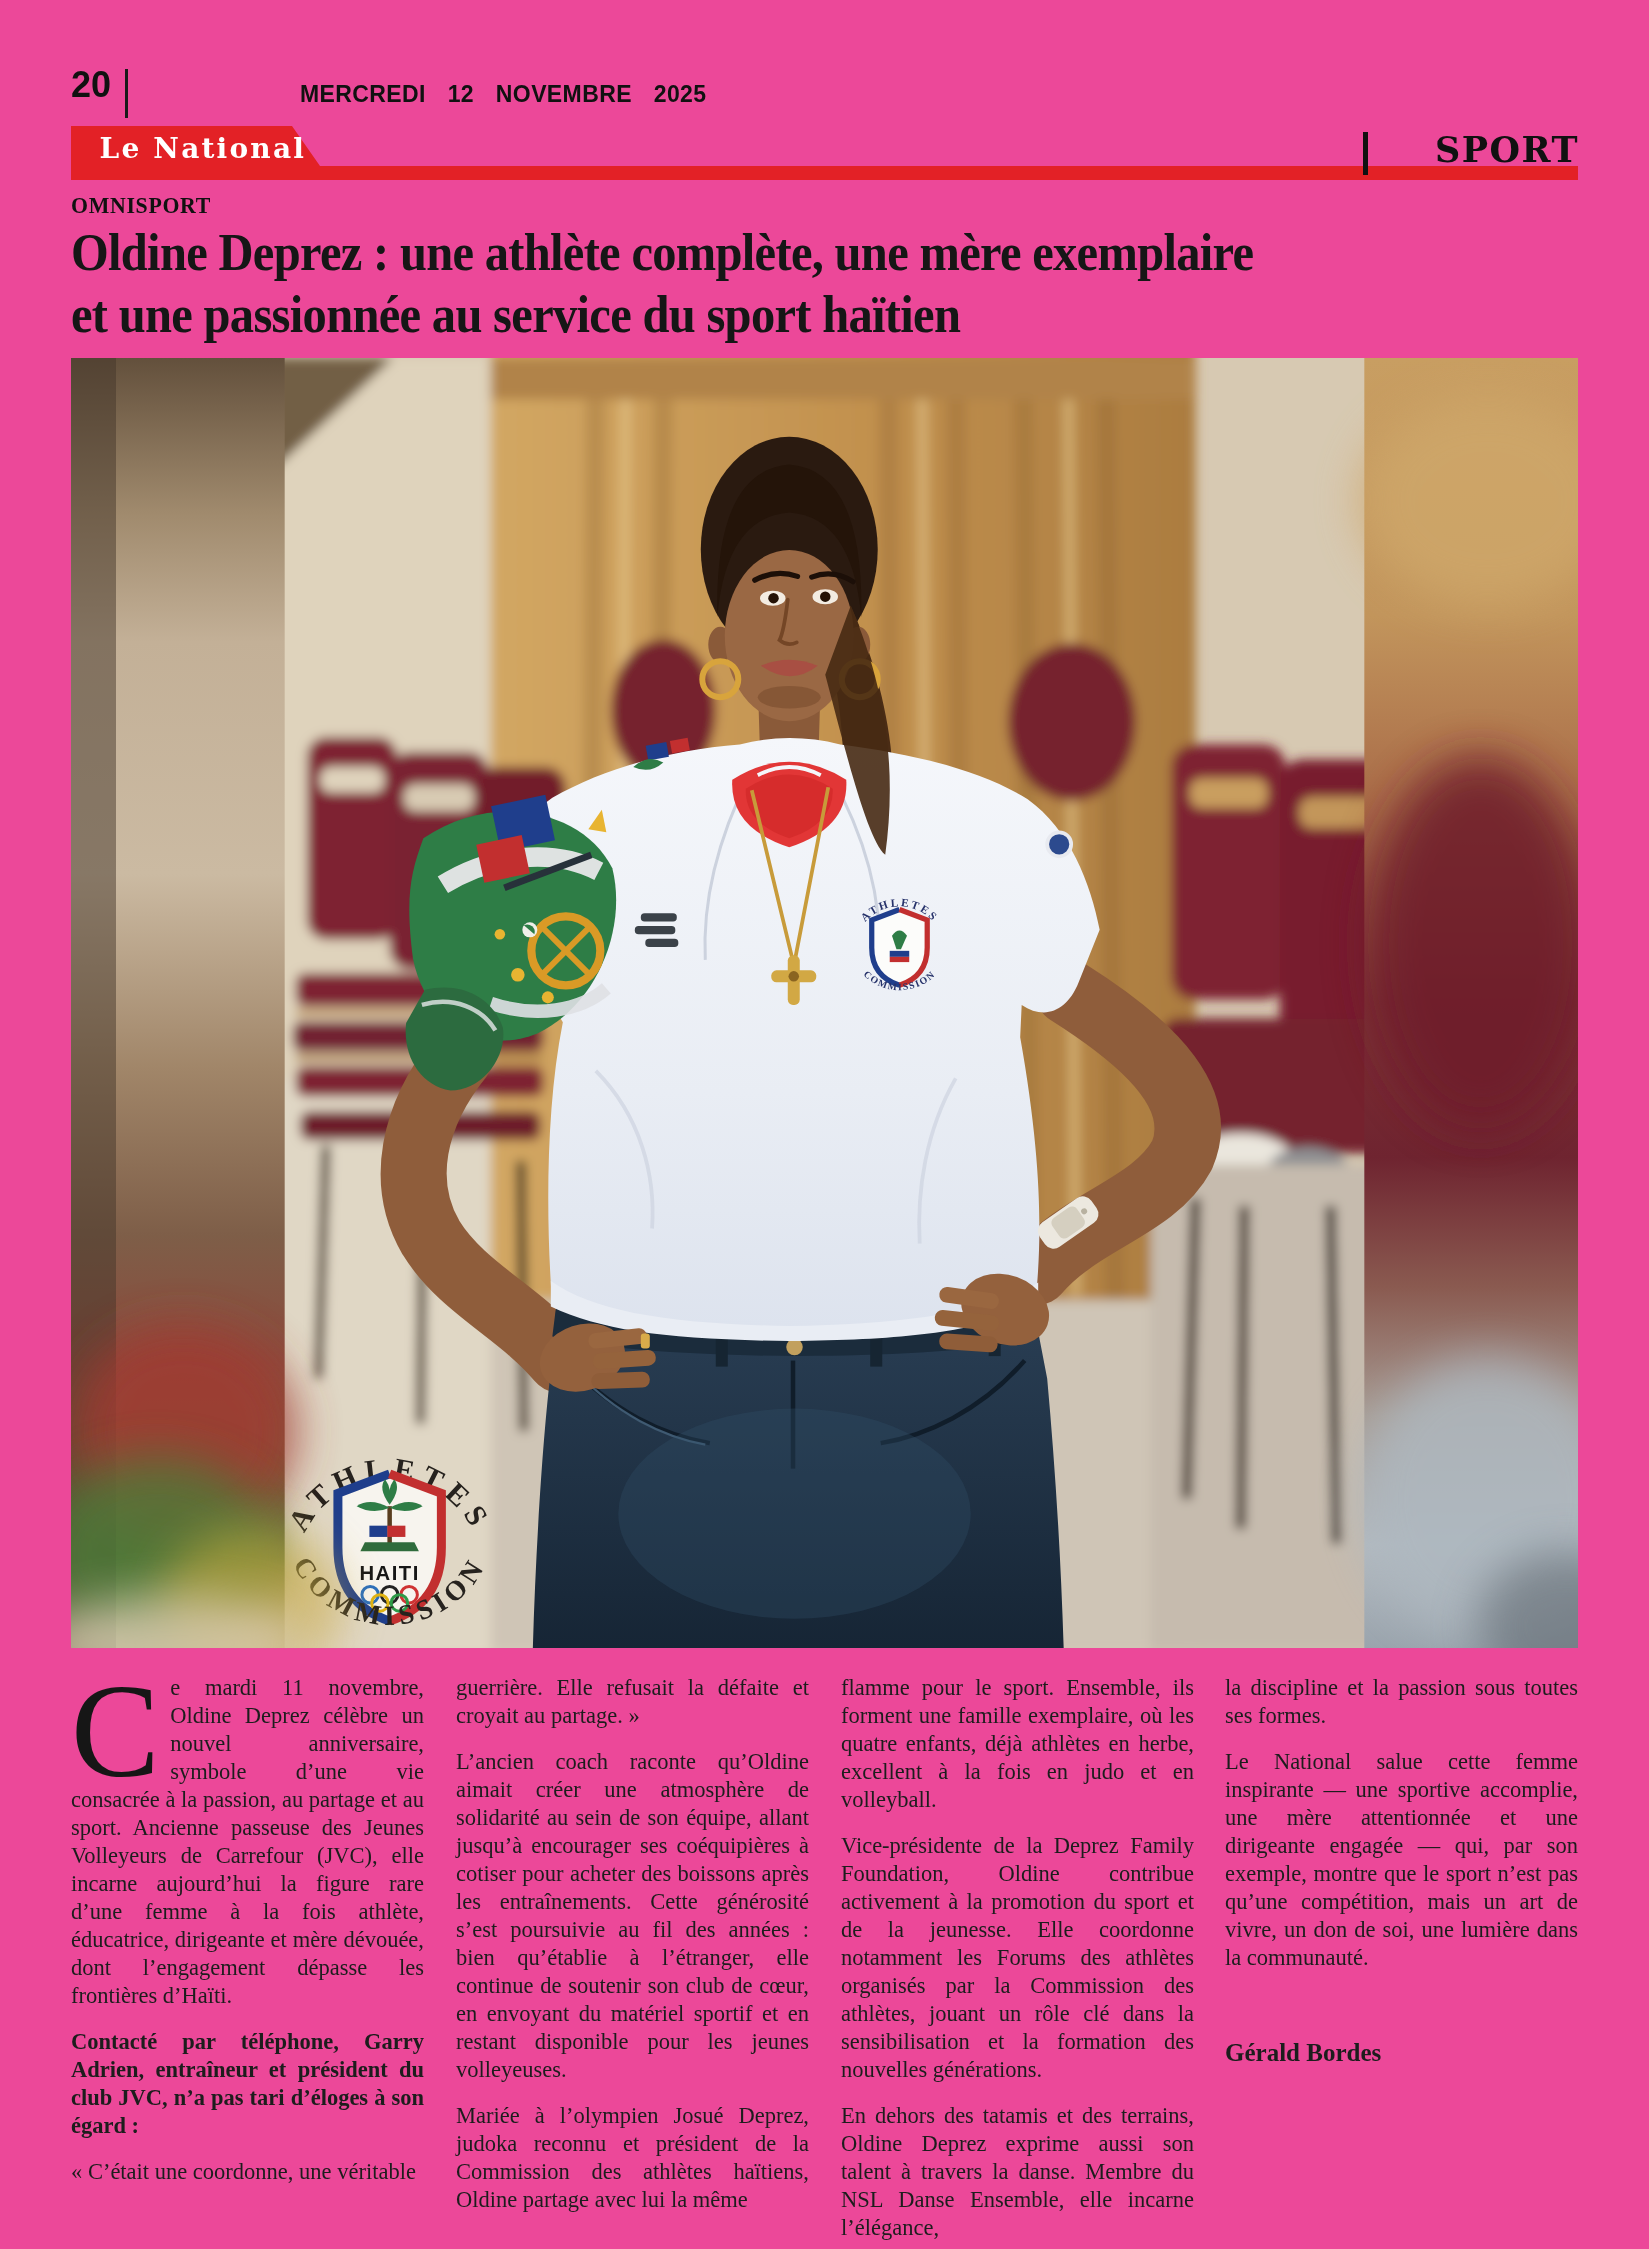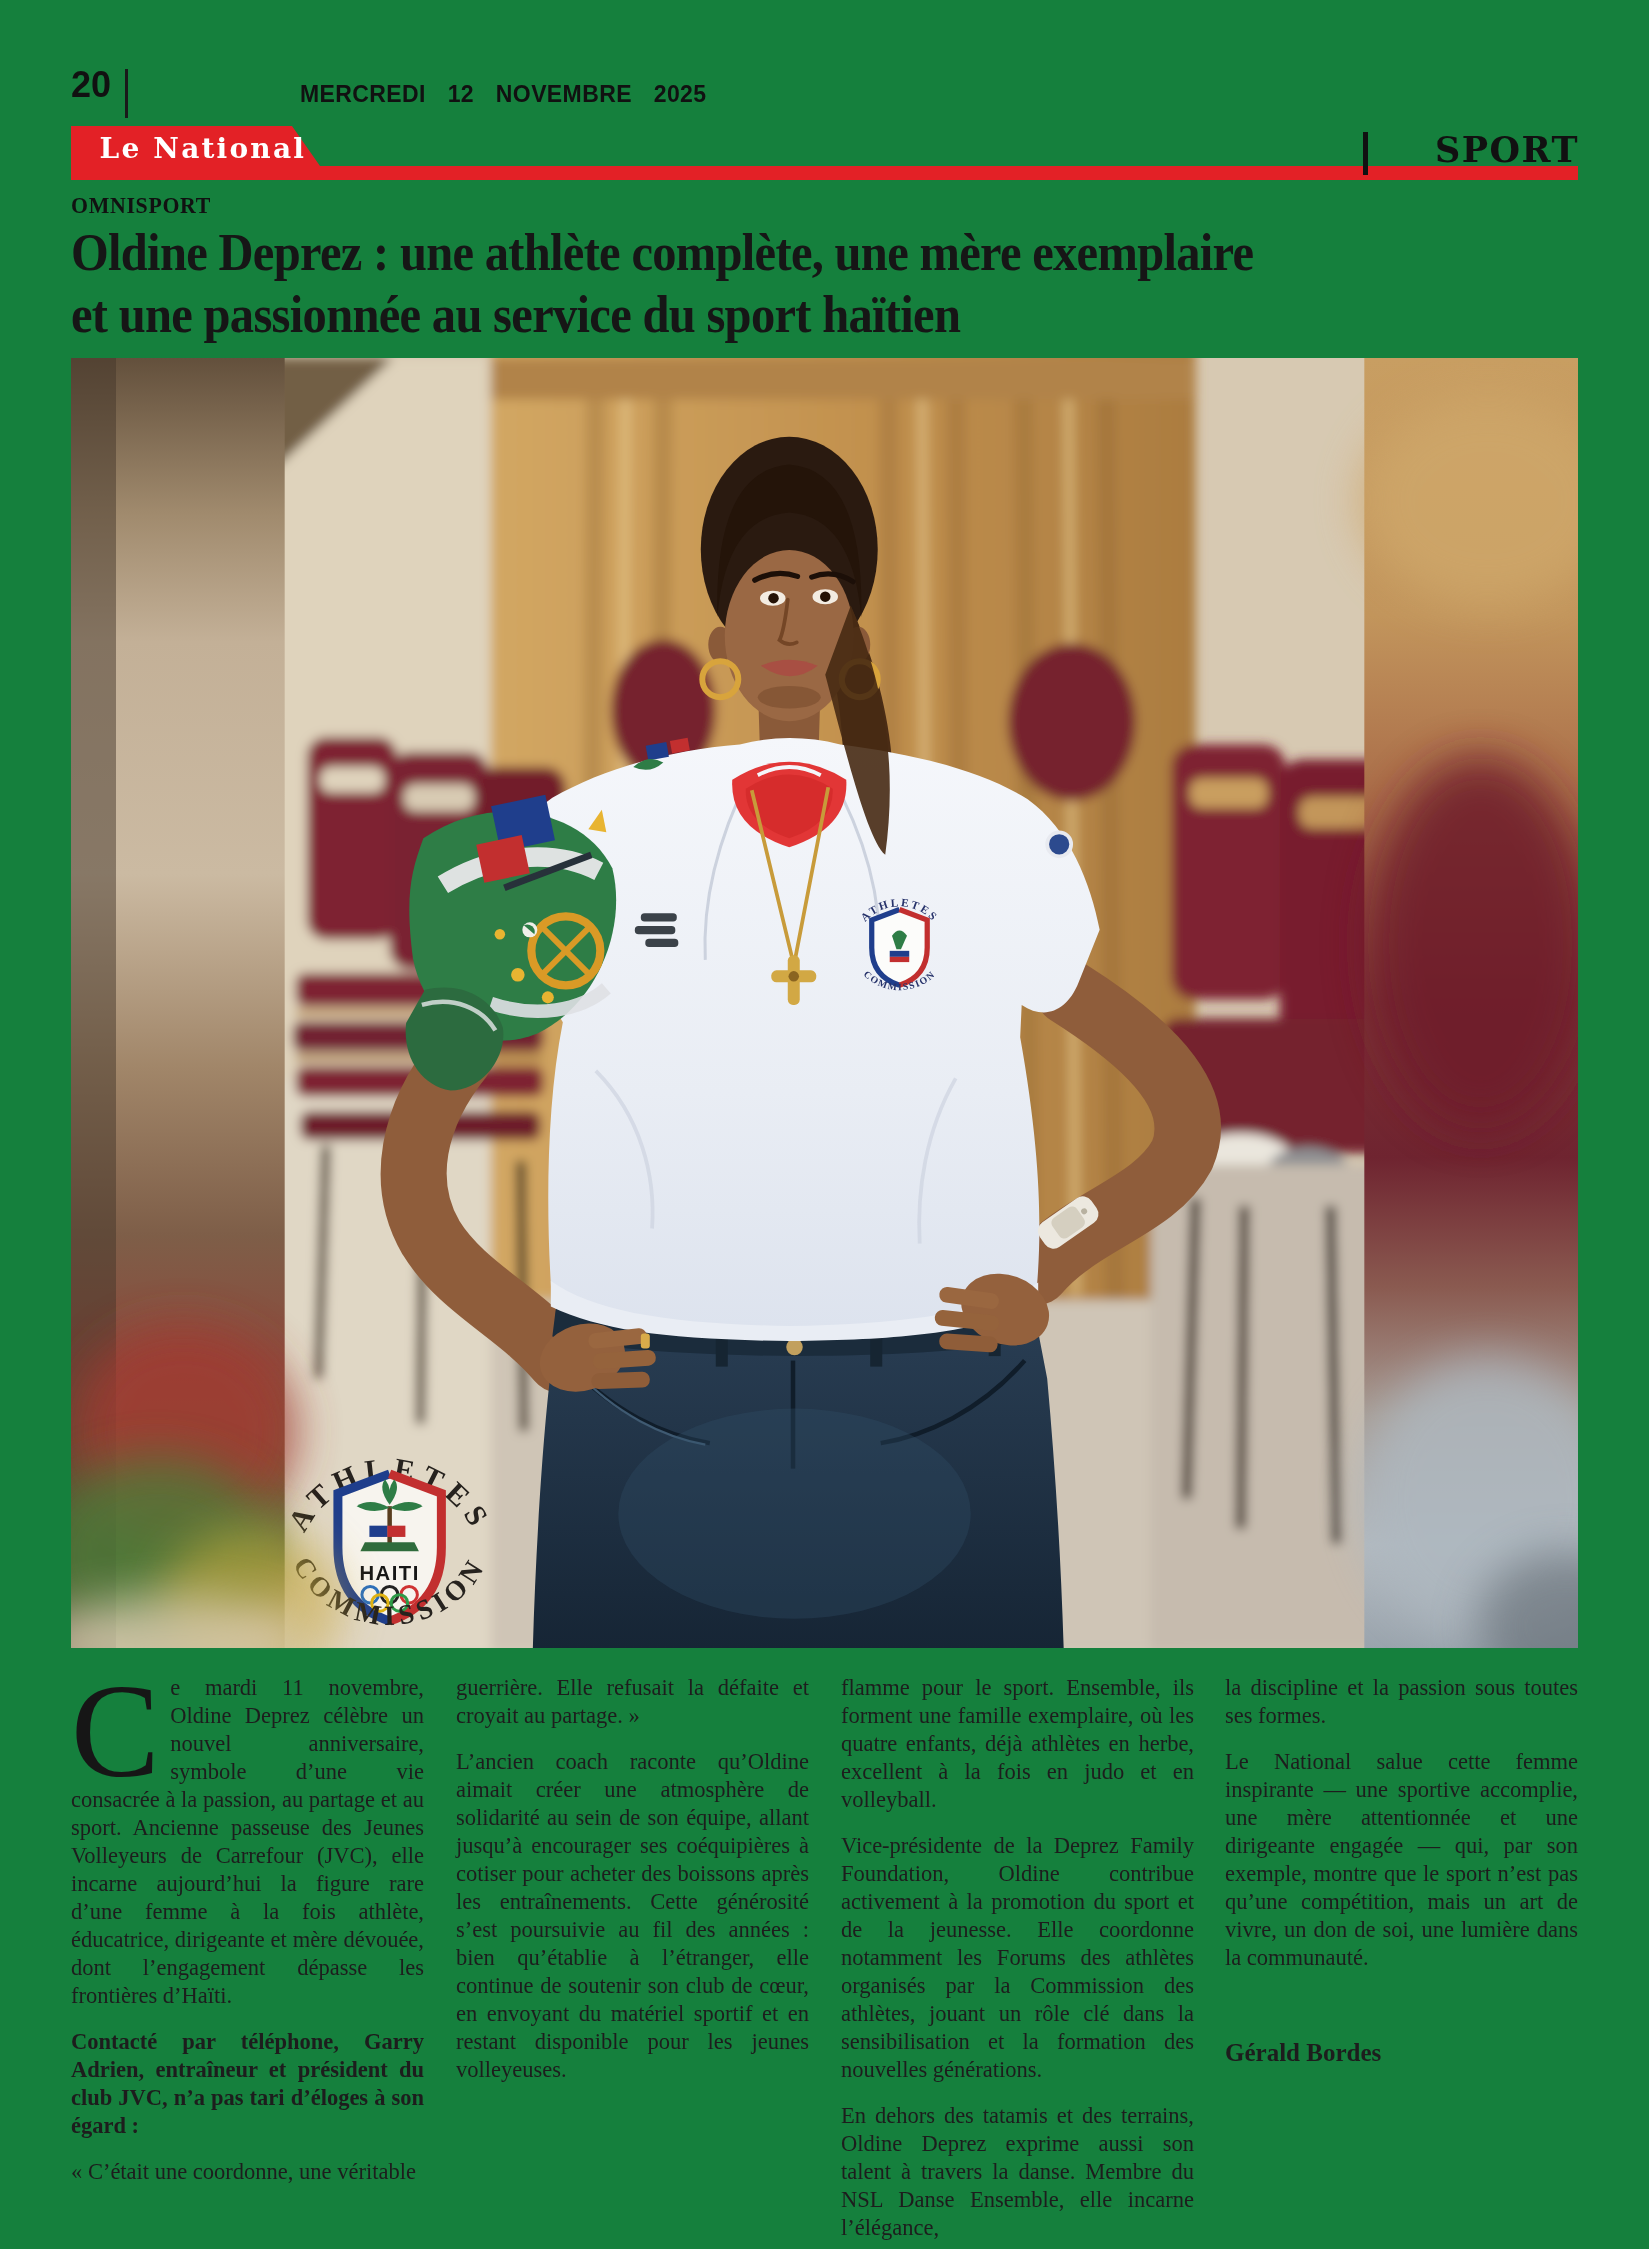--- a/index.html
+++ b/index.html
@@ -1,16 +1,16 @@
 <!DOCTYPE html>
 <html style="font-size:12px"><head>
 <meta charset="utf-8">
 <style>
   html,body{margin:0;padding:0;background:#ffffff;}
-  .page{position:relative;width:1650px;height:2250px;background:#15803d;overflow:hidden;
+  .page{position:relative;width:1650px;height:2250px;background:#ec4899;overflow:hidden;
         font-family:"Liberation Serif",serif;color:#1c1c1c;}
   
   .pageno{position:absolute;left:71px;top:64px;font-family:"Liberation Sans",sans-serif;
           font-weight:700;font-size:36px;color:#111;}
   .hdr-div{position:absolute;left:125px;top:69px;width:3px;height:49px;background:#1a1a1a;}
   .issue{position:absolute;left:147px;top:81px;font-family:"Liberation Sans",sans-serif;
          font-weight:700;font-size:25px;letter-spacing:0.4px;color:#111;margin-top:40px;}
   .dateline{position:absolute;left:300px;top:81px;font-family:"Liberation Sans",sans-serif;
             font-weight:700;font-size:23px;letter-spacing:0.4px;word-spacing:15px;color:#111;}
   .masthead{position:absolute;left:71px;top:126px;width:1507px;height:54px;}
@@ -353,20 +353,21 @@
 
   <div class="col c1">
     <p class="lead"><span class="dropcap">C</span><span>e mardi 11 novembre, Oldine Deprez célèbre un nouvel anniversaire, symbole d’une vie consacrée à la passion, au partage et au sport. Ancienne passeuse des Jeunes Volleyeurs de Carrefour (JVC), elle incarne aujourd’hui la figure rare d’une femme à la fois athlète, éducatrice, dirigeante et mère dévouée, dont l’engagement dépasse les frontières d’Haïti.</span></p>
     <p class="p-bold">Contacté par téléphone, Garry Adrien, entraîneur et président du club JVC, n’a pas tari d’éloges à son égard :</p>
     <p>« C’était une coordonne, une véritable</p>
   </div>
 
   <div class="col c2">
     <p>guerrière. Elle refusait la défaite et croyait au partage. »</p>
     <p>L’ancien coach raconte qu’Oldine aimait créer une atmosphère de solidarité au sein de son équipe, allant jusqu’à encourager ses coéquipières à cotiser pour acheter des boissons après les entraînements. Cette générosité s’est poursuivie au fil des années : bien qu’établie à l’étranger, elle continue de soutenir son club de cœur, en envoyant du matériel sportif et en restant disponible pour les jeunes volleyeuses.</p>
+    <p>Mariée à l’olympien Josué Deprez, judoka reconnu et président de la Commission des athlètes haïtiens, Oldine partage avec lui la même</p>
   </div>
 
   <div class="col c3">
     <p>flamme pour le sport. Ensemble, ils forment une famille exemplaire, où les quatre enfants, déjà athlètes en herbe, excellent à la fois en judo et en volleyball.</p>
     <p>Vice-présidente de la Deprez Family Foundation, Oldine contribue activement à la promotion du sport et de la jeunesse. Elle coordonne notamment les Forums des athlètes organisés par la Commission des athlètes, jouant un rôle clé dans la sensibilisation et la formation des nouvelles générations.</p>
     <p>En dehors des tatamis et des terrains, Oldine Deprez exprime aussi son talent à travers la danse. Membre du NSL Danse Ensemble, elle incarne l’élégance,</p>
   </div>
 
   <div class="col c4">
     <p>la discipline et la passion sous toutes ses formes.</p>

